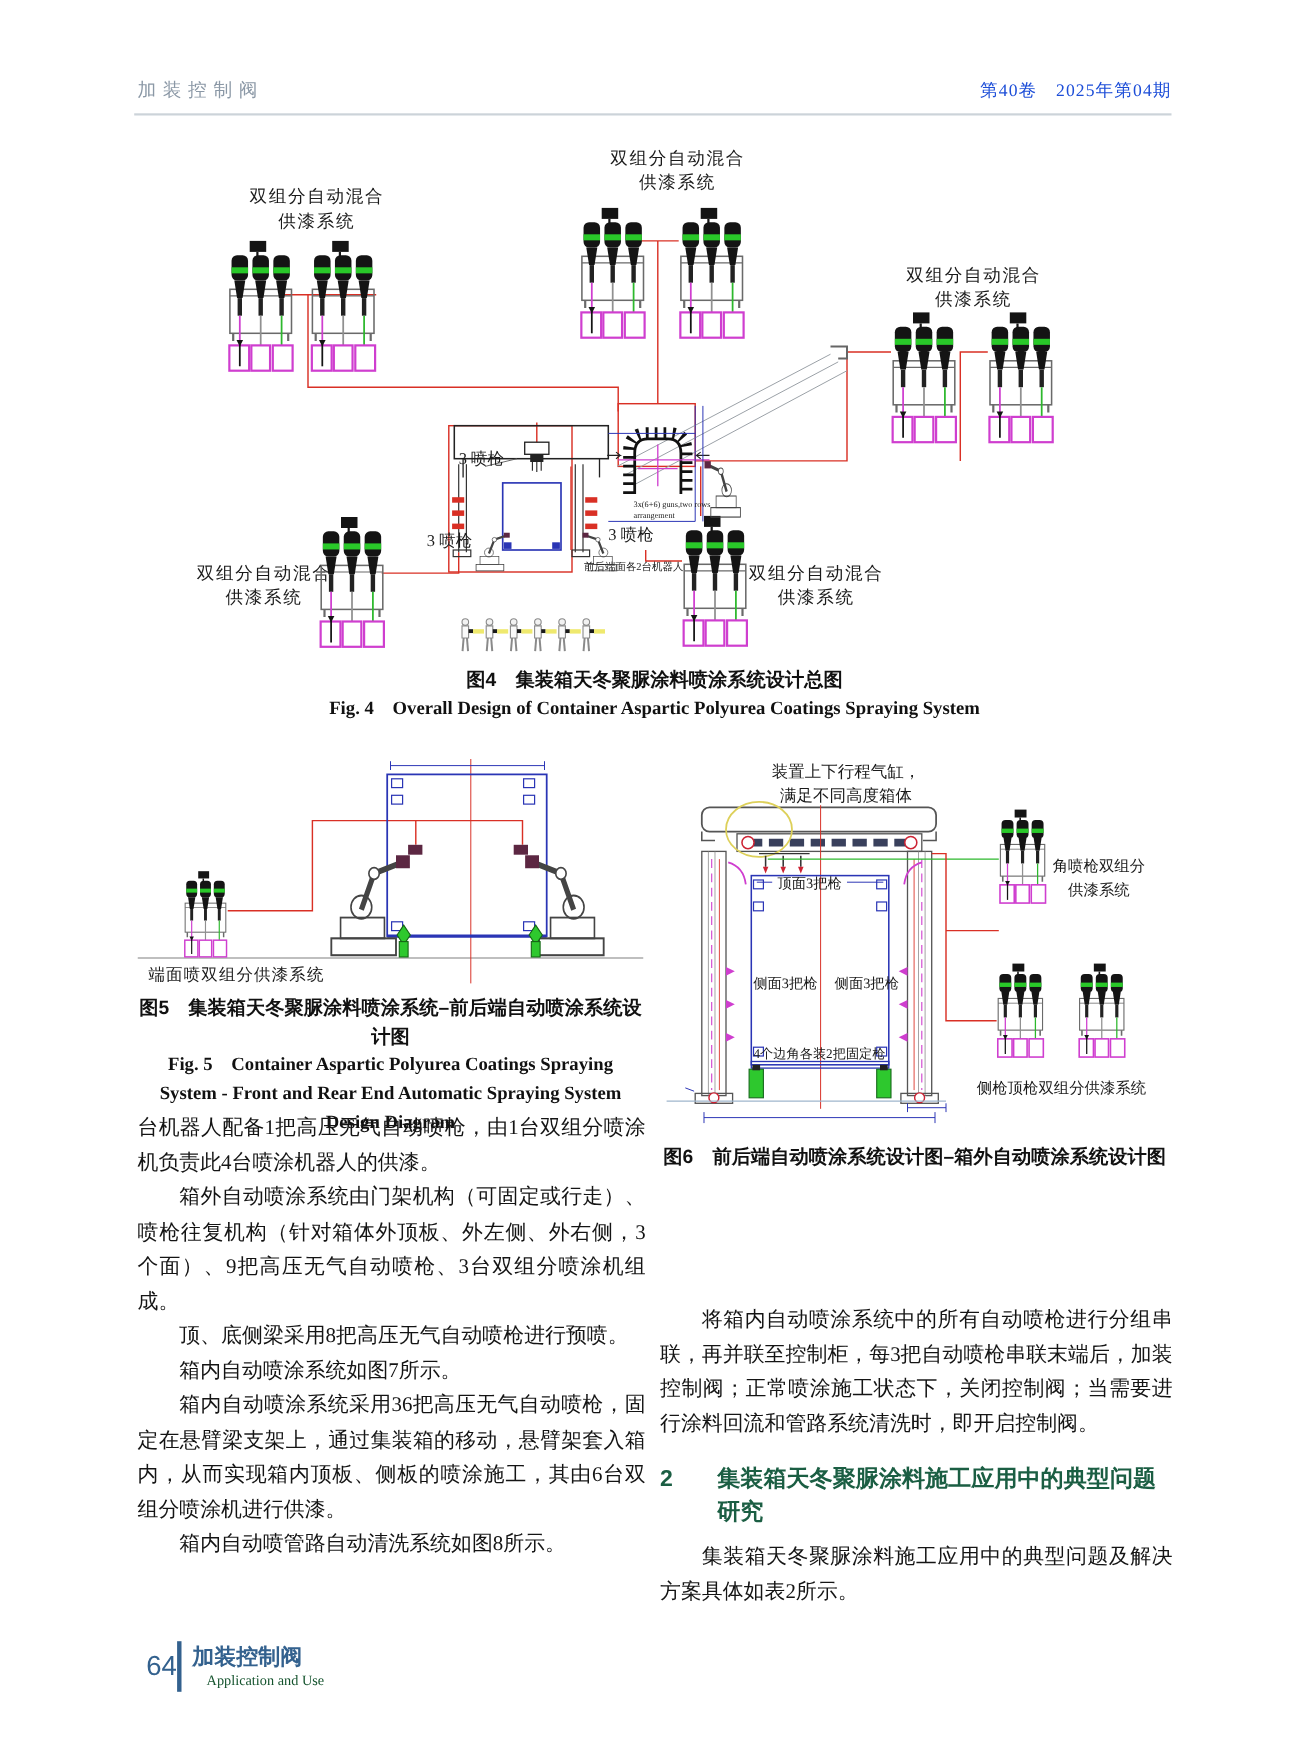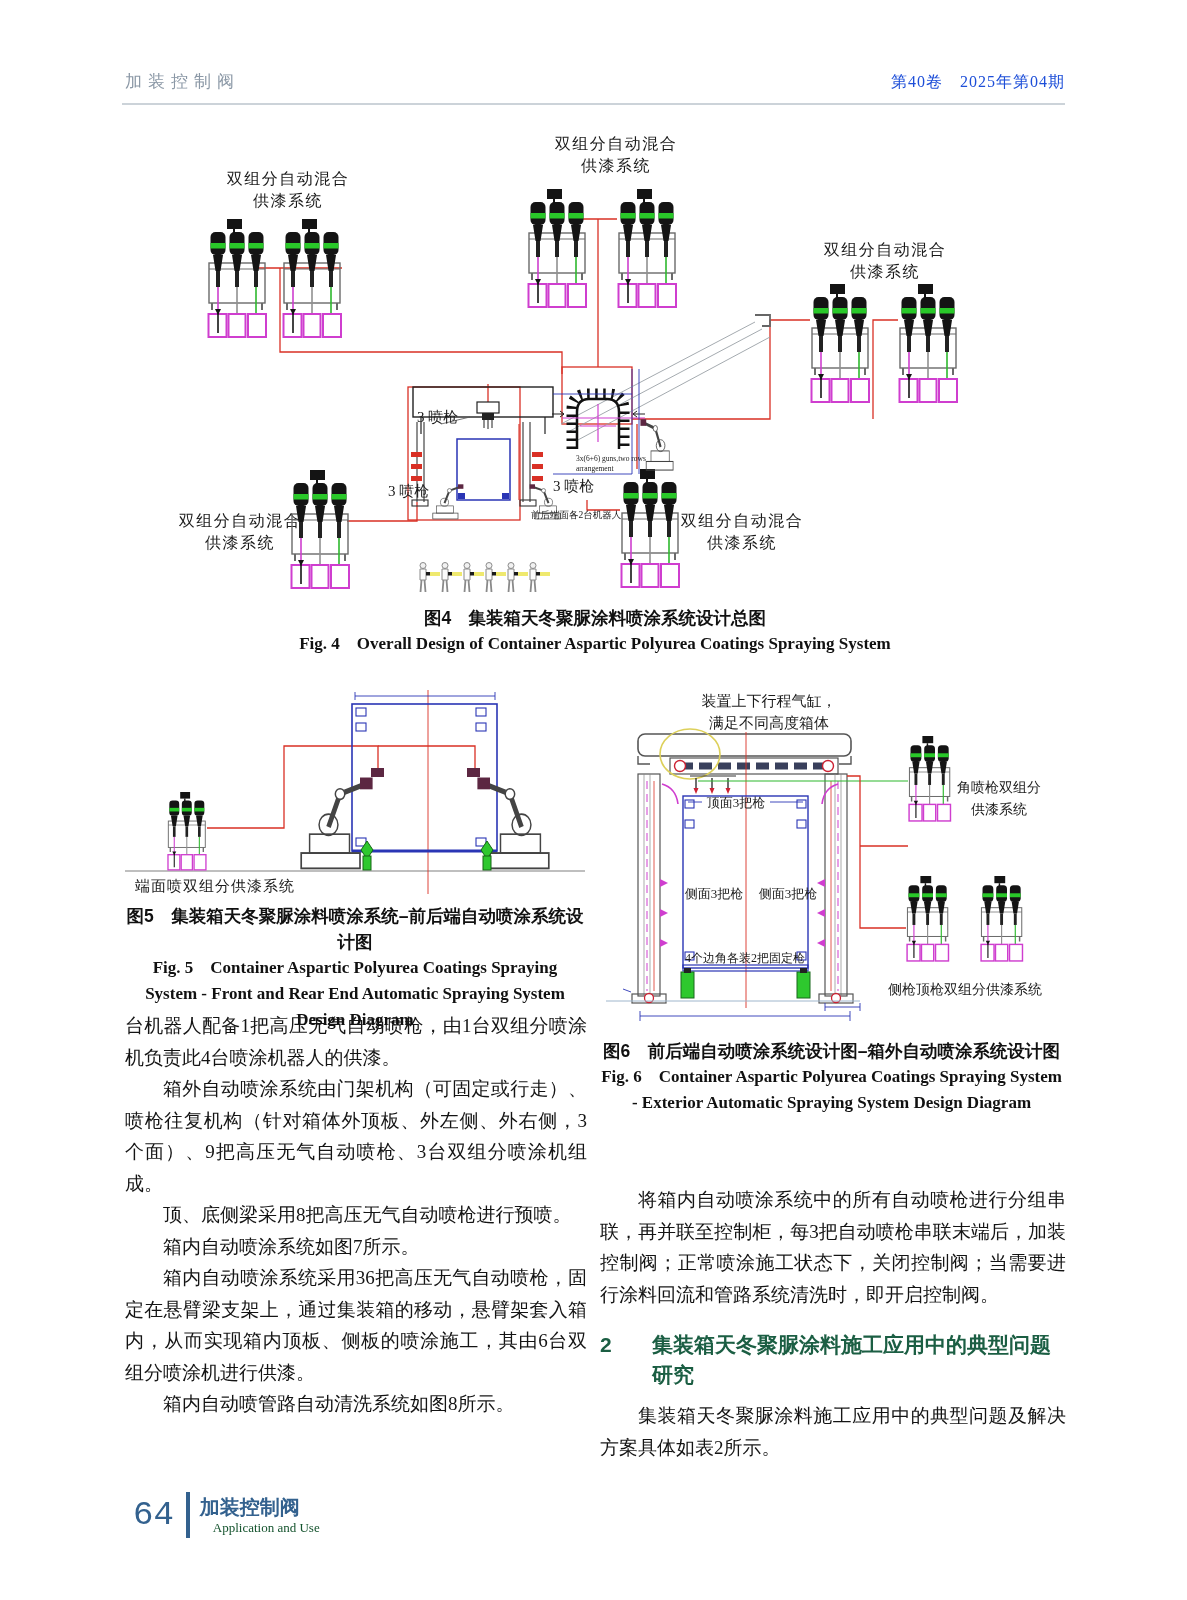--- a/index.html
+++ b/index.html
@@ -27,21 +27,21 @@
   .col p.noindent{text-indent:0;}
   .col-left{left:125px;top:1010px;width:462px;}
   .col-right{left:600px;top:1184px;width:466px;}
   
   .sec{display:flex;margin:20px 0 10px 0;font-family:"Liberation Sans","DejaVu Sans",sans-serif;
        font-weight:bold;font-size:21px;line-height:30px;color:#1b5e43;text-align:left;}
   .sec .num{flex:0 0 40px;text-indent:0;}
   .sec .ttl{flex:1;text-indent:0;margin-left:12px;}
   
   .footer{position:absolute;left:133px;top:1492px;display:flex;align-items:center;}
-  .f-page{font-size:34px;color:#33618e;font-family:Liberation Mono, monospace;margin-right:12px;}
+  .f-page{font-size:25px;color:#33618e;font-family:Liberation Sans, sans-serif;margin-right:0;}
   .f-bar{width:4px;height:46px;background:#33618e;margin-right:10px;}
   .f-cn{font-family:"Liberation Sans","DejaVu Sans",sans-serif;font-weight:bold;font-size:20px;color:#33618e;line-height:24px;}
   .f-en{font-size:13px;color:#14532d;line-height:17px;font-family:Liberation Serif, serif;margin-left:13px;}
 </style>
 </head>
 <body>
 
 <div class="page">
 
   <div class="hdr-journal">加装控制阀</div>
@@ -365,21 +365,20 @@
     <use href="#pu" transform="translate(310,60) scale(0.72)"></use>
     <use href="#pu" transform="translate(308,200) scale(0.72)"></use>
     <use href="#pu" transform="translate(382,200) scale(0.72)"></use>
     <text x="401" y="116" font-size="14" text-anchor="middle">角喷枪双组分</text>
     <text x="401" y="138" font-size="14" text-anchor="middle">供漆系统</text>
     <text x="367" y="318" font-size="14" text-anchor="middle">侧枪顶枪双组分供漆系统</text>
   </svg>
 
   <div class="cap cap6">
     <div class="cap-cn">图6　前后端自动喷涂系统设计图–箱外自动喷涂系统设计图</div>
-    <div class="cap-en">Fig. 6　Container Aspartic Polyurea Coatings Spraying System - Exterior Automatic Spraying System Design Diagram</div>
   </div>
 
   <div class="col col-left">
     <p class="noindent">台机器人配备1把高压无气自动喷枪，由1台双组分喷涂机负责此4台喷涂机器人的供漆。</p>
     <p>箱外自动喷涂系统由门架机构（可固定或行走）、喷枪往复机构（针对箱体外顶板、外左侧、外右侧，3个面）、9把高压无气自动喷枪、3台双组分喷涂机组成。</p>
     <p>顶、底侧梁采用8把高压无气自动喷枪进行预喷。</p>
     <p>箱内自动喷涂系统如图7所示。</p>
     <p>箱内自动喷涂系统采用36把高压无气自动喷枪，固定在悬臂梁支架上，通过集装箱的移动，悬臂架套入箱内，从而实现箱内顶板、侧板的喷涂施工，其由6台双组分喷涂机进行供漆。</p>
     <p>箱内自动喷管路自动清洗系统如图8所示。</p>
   </div>

